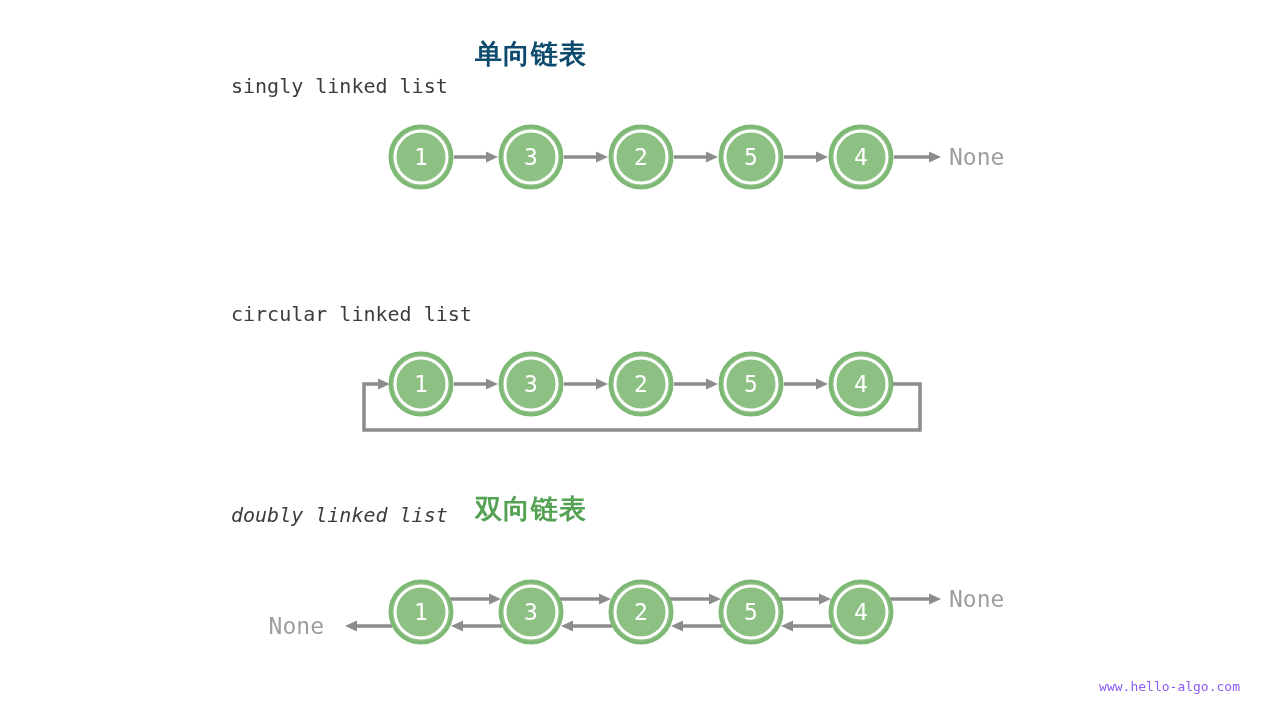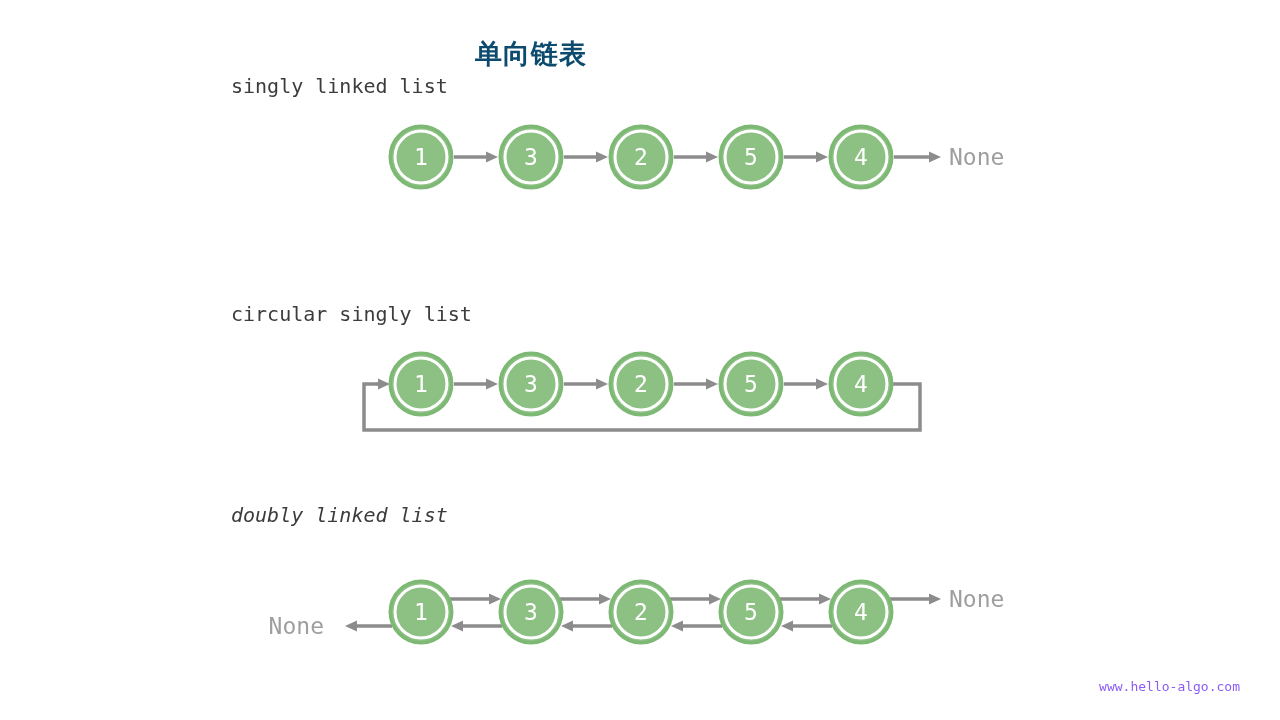--- a/index.html
+++ b/index.html
@@ -148,18 +148,19 @@
       <circle cx="861" cy="612" r="30.75" fill="#8DC184" stroke="#7DB974" stroke-width="3.5"></circle>
       <circle cx="861" cy="612" r="26" fill="none" stroke="#FFFFFF" stroke-width="3"></circle>
       <text x="861" y="620" text-anchor="middle" fill="#FFFFFF" font-size="23" font-family="&quot;DejaVu Sans Mono&quot;, &quot;Liberation Mono&quot;, monospace">4</text>
       <text x="949" y="607" text-anchor="start" fill="#9E9E9E" font-size="23" font-family="&quot;DejaVu Sans Mono&quot;, &quot;Liberation Mono&quot;, monospace">None</text>
       <text x="324" y="634" text-anchor="end" fill="#9E9E9E" font-size="23" font-family="&quot;DejaVu Sans Mono&quot;, &quot;Liberation Mono&quot;, monospace">None</text>
     </svg>
 
   <div class="section-title t1" style="color: #0c4a6e;">单向链表</div>
   <div class="section-subtitle s1" style="color: rgb(60, 60, 60);">singly linked list</div>
 
-  <div class="section-subtitle s2" style="color: rgb(60, 60, 60);">circular singly list</div>
+  <div class="section-subtitle s2" style="color: rgb(60, 60, 60);">circular linked list</div>
 
+  <div class="section-title t3" style="color: rgb(85, 162, 84);">双向链表</div>
   <div class="section-subtitle s3" style="color: rgb(60, 60, 60);">doubly linked list</div>
 
   <div class="watermark" style="color: #8b5cf6;">www.hello-algo.com</div>
 </div>
 
 </body></html>

